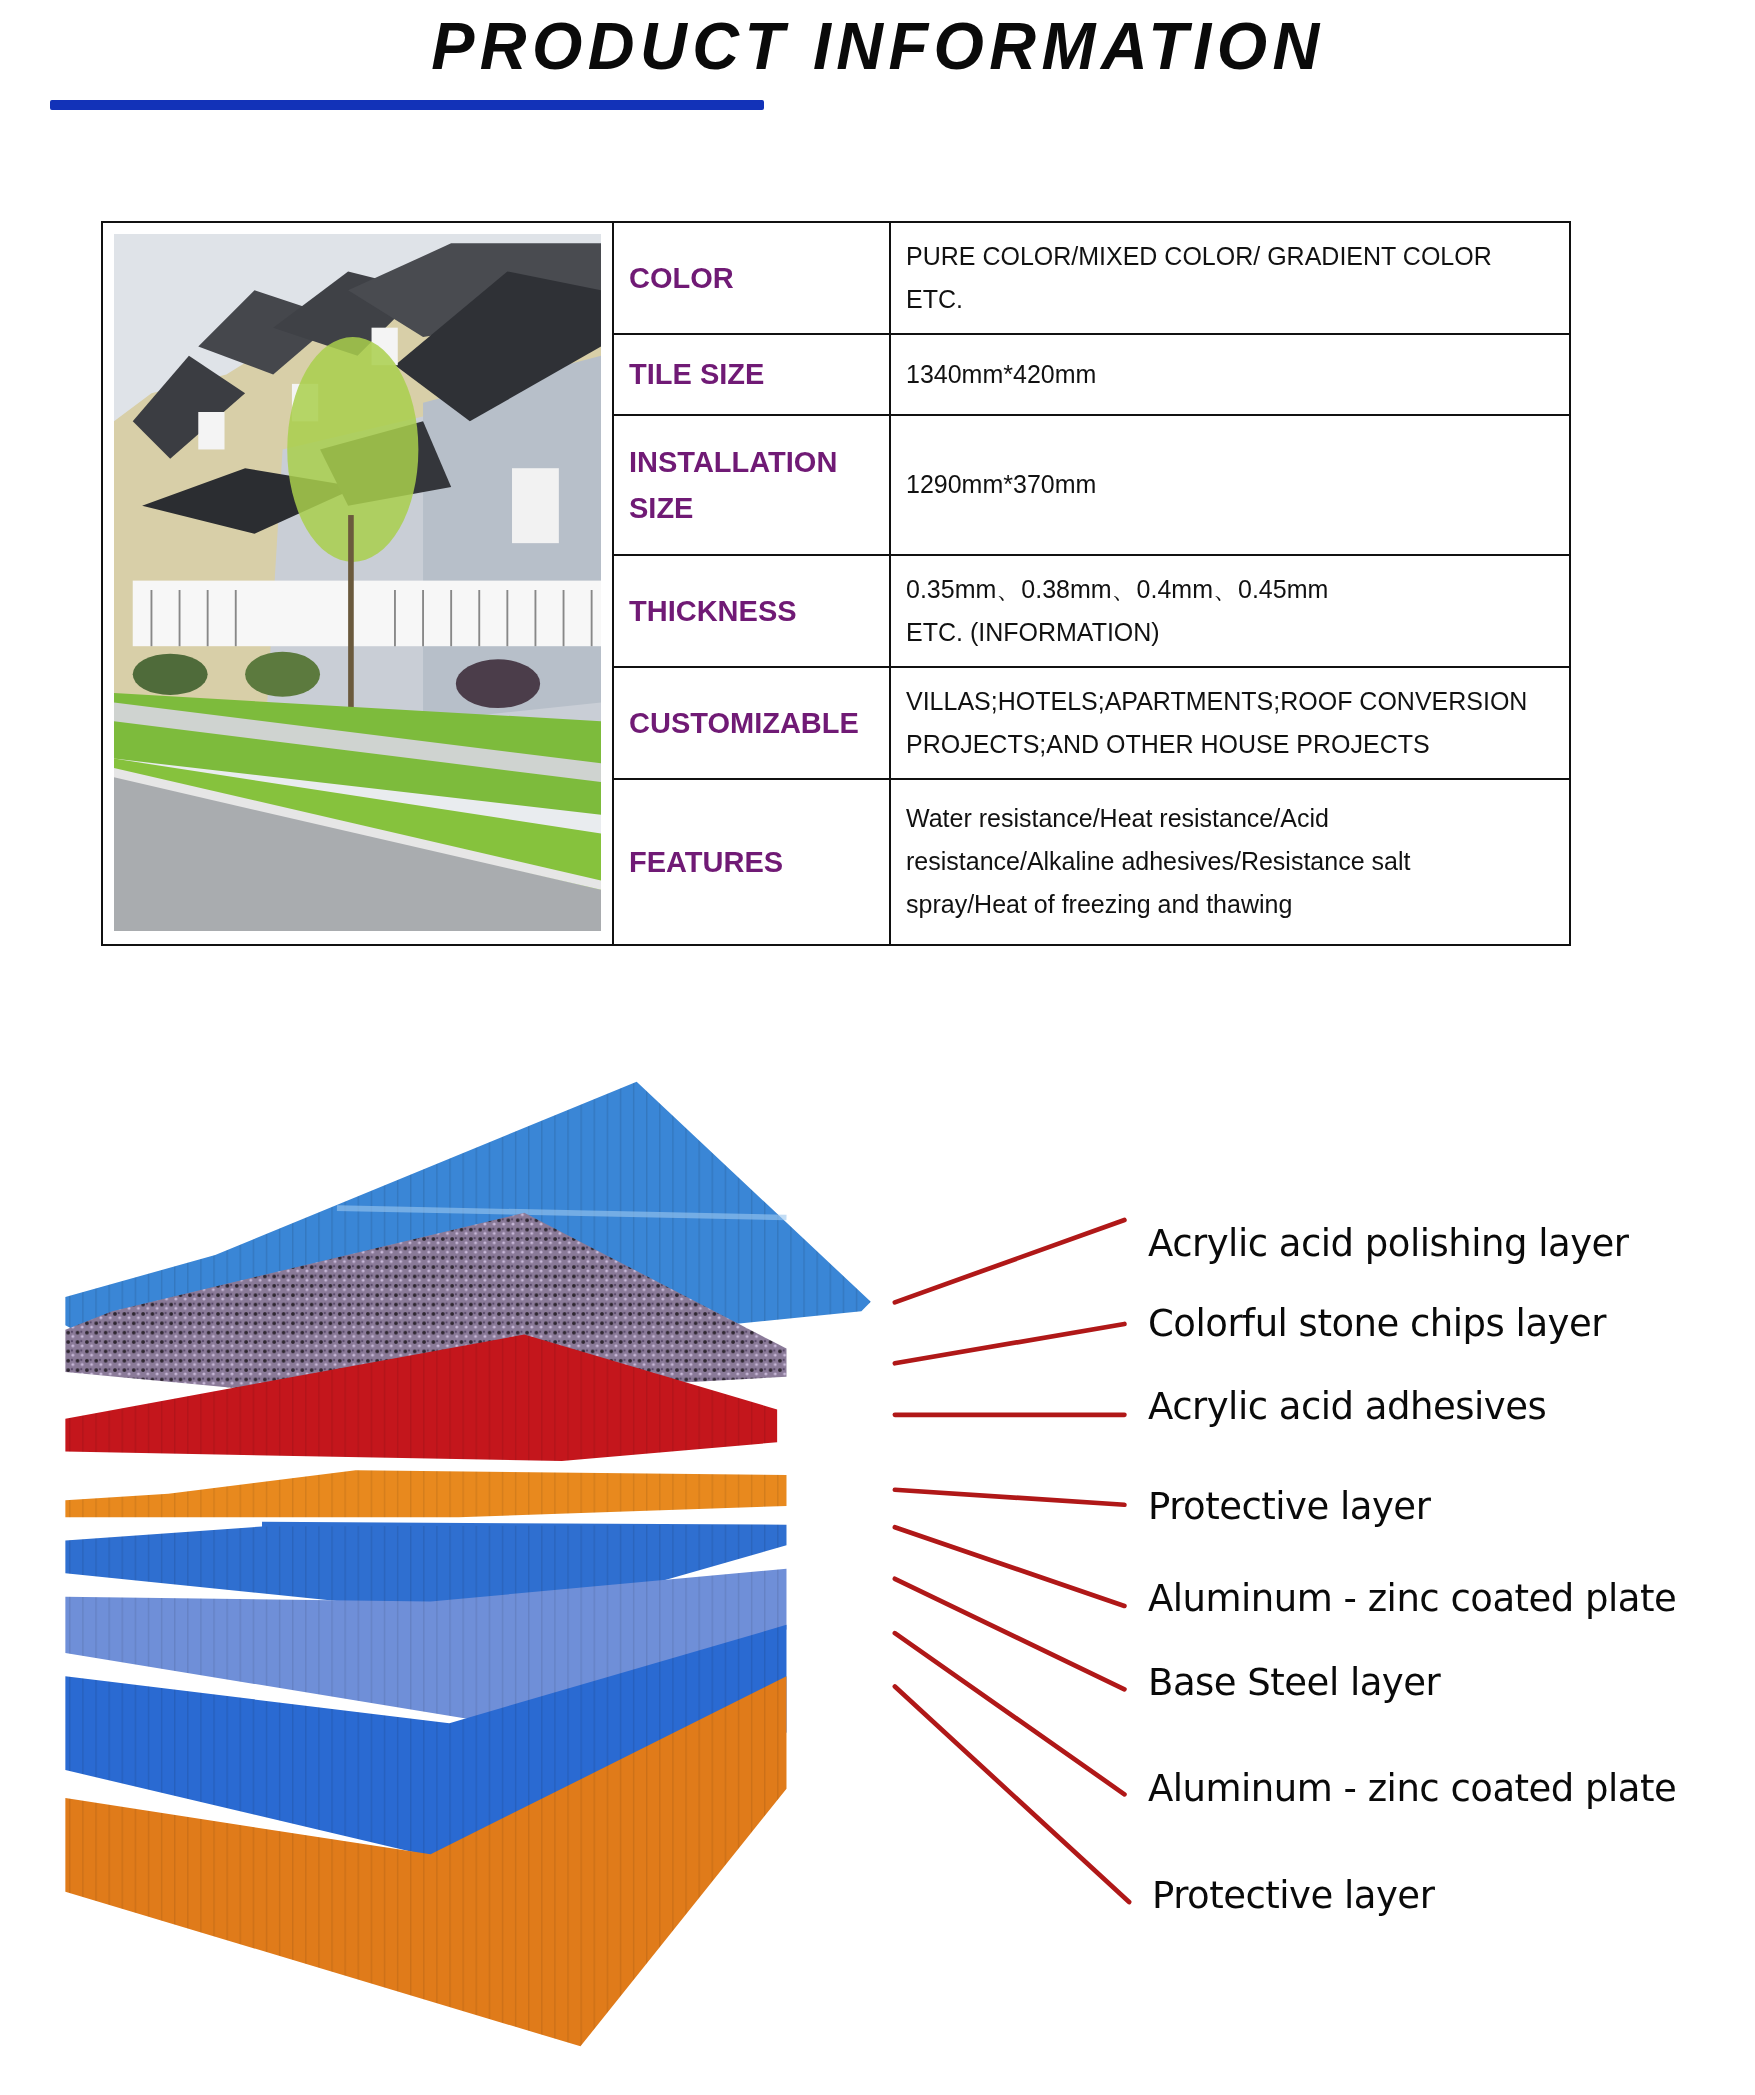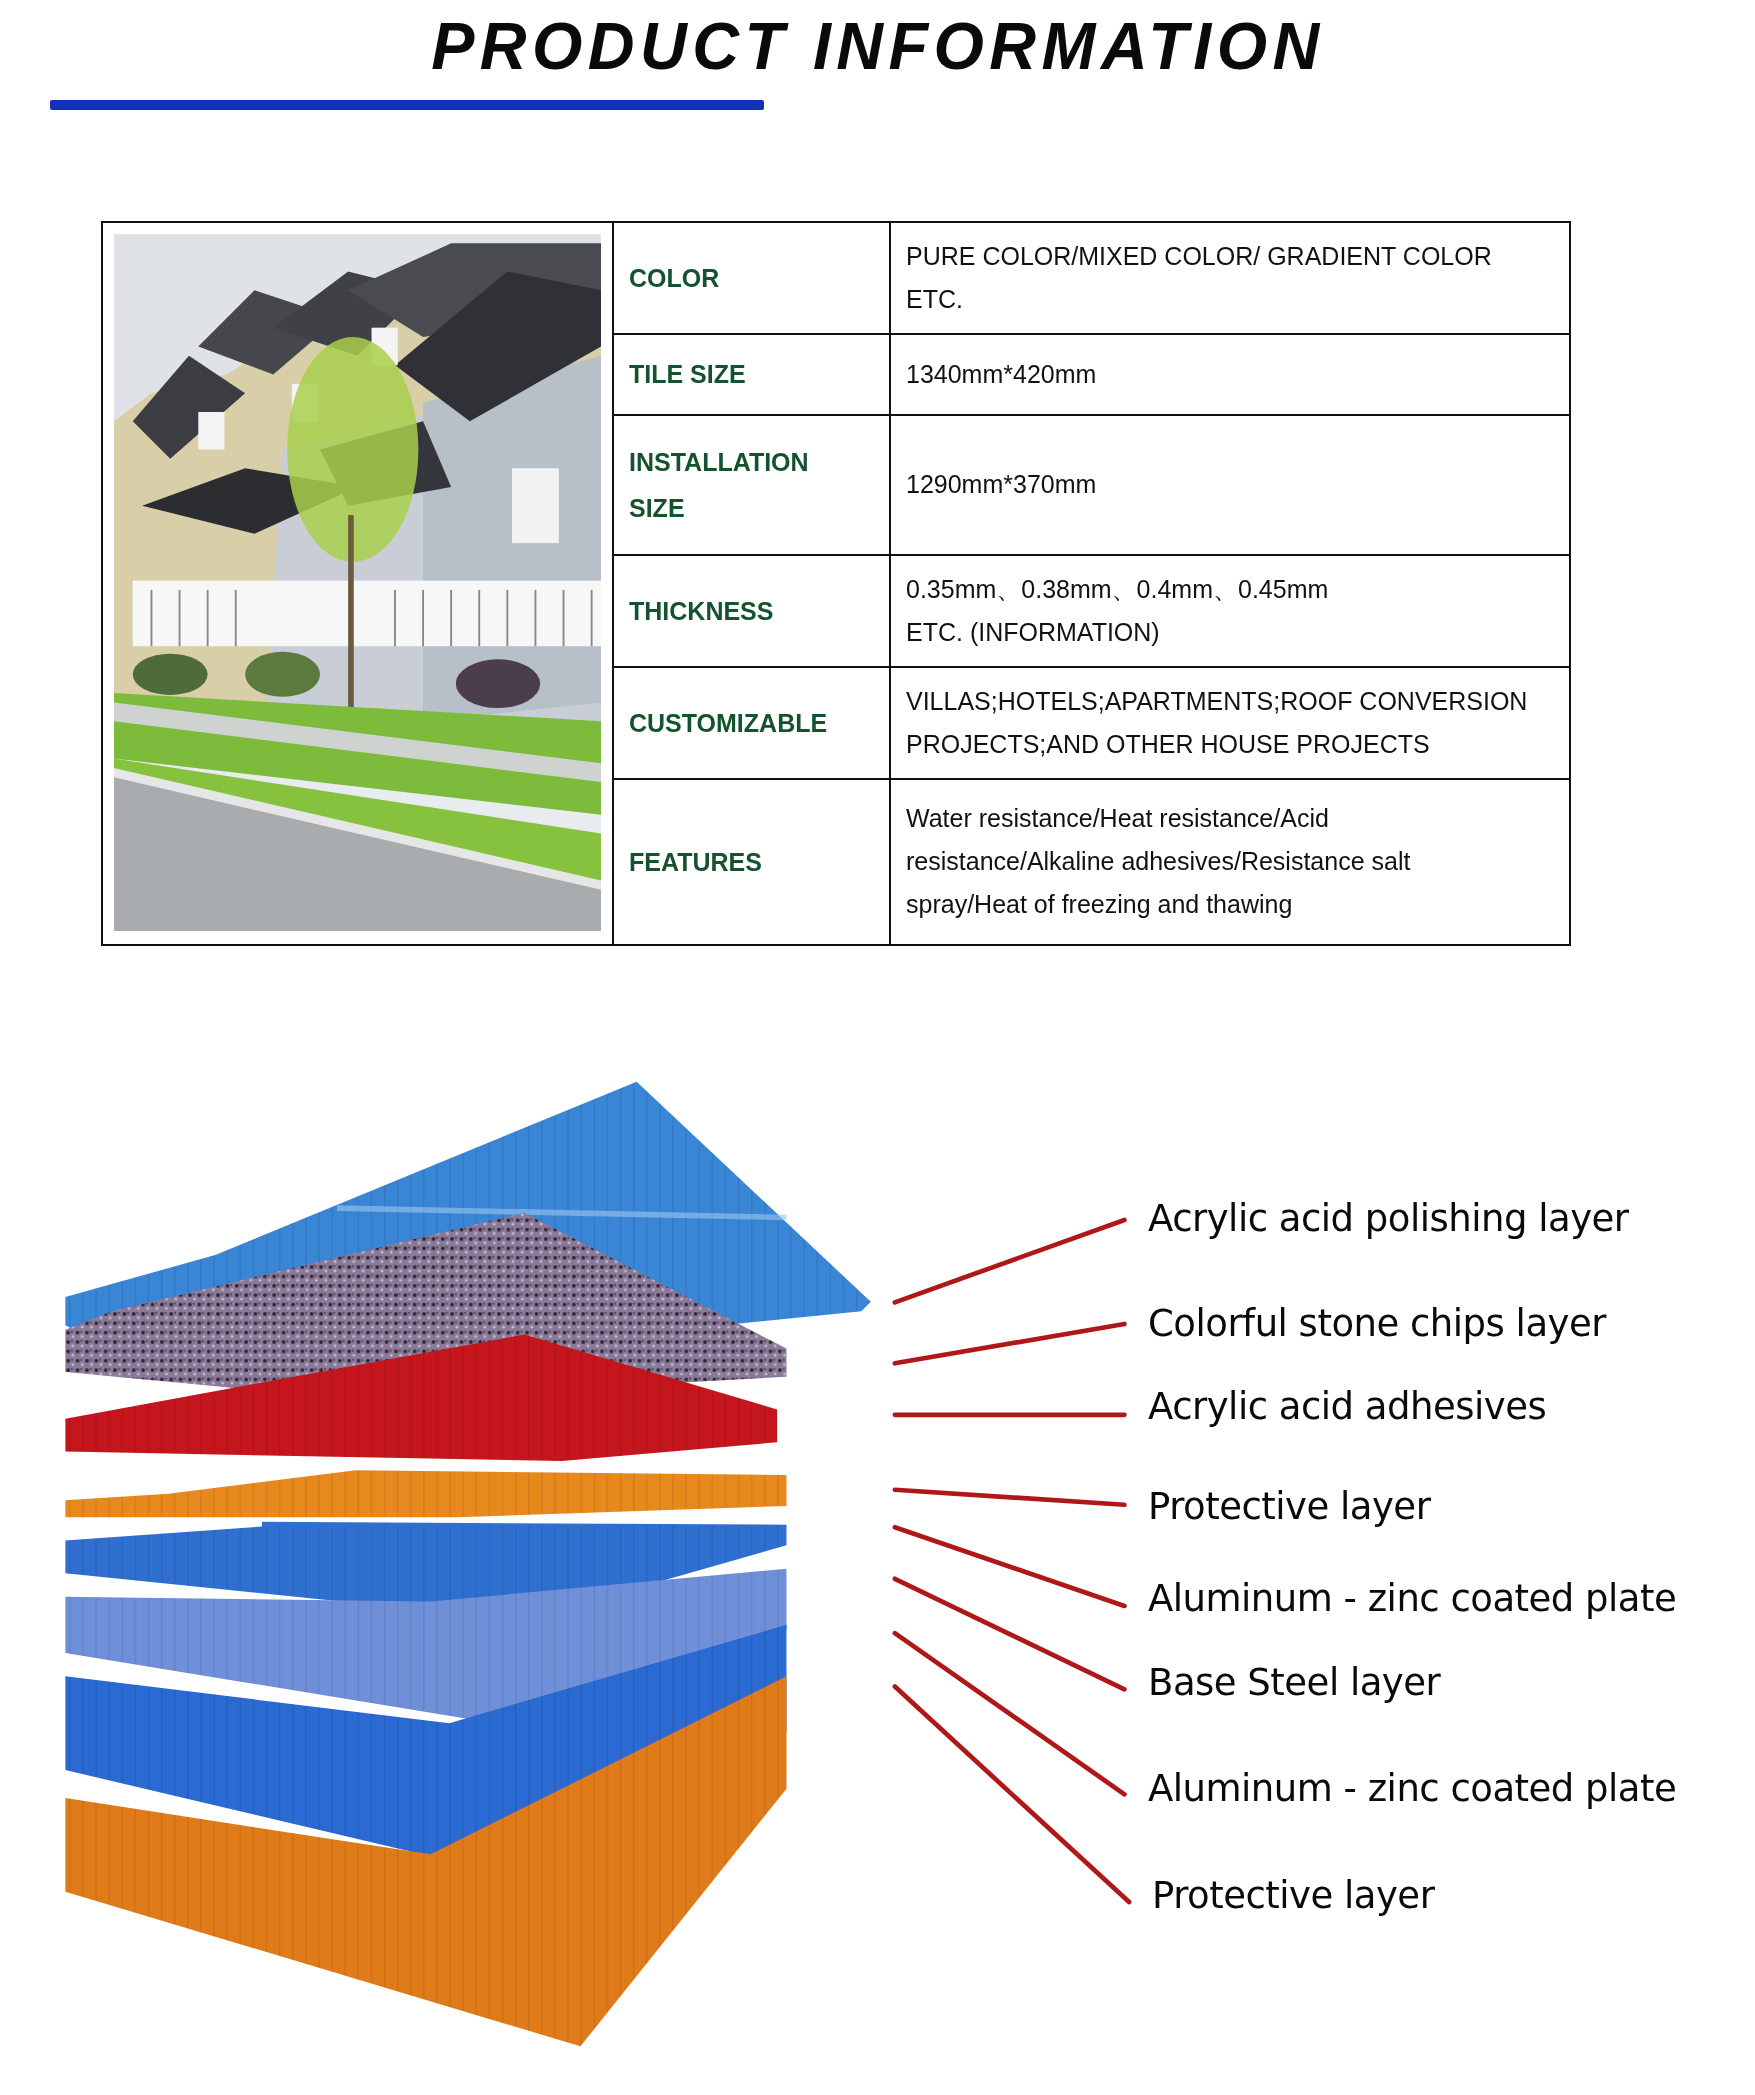--- a/index.html
+++ b/index.html
@@ -17,22 +17,22 @@
   .photo { width: 511px; height: 100%; border-right: 2.8px solid #111; box-sizing: border-box;
            position: relative; background: #fff; }
   .photo svg { position: absolute; left: 11.2px; top: 11.2px; width: 487px; height: 697px; }
 
   table.spec { border-collapse: collapse; flex: 1; height: 100%; }
   table.spec td { border: 2.3px solid #111; vertical-align: middle; }
   table.spec tr:first-child td { border-top: none; }
   table.spec tr:last-child td { border-bottom: none; }
   table.spec td:last-child { border-right: none; }
   table.spec td:first-child { border-left: none; }
-  td.key { width: 245px; padding: 8px 15px; font-weight: 700; font-size: 25px; line-height: 46px;
-           font-family: "Liberation Sans", sans-serif; color: #14532d; transform-origin: left; }
+  td.key { width: 245px; padding: 8px 15px; font-weight: 700; font-size: 29px; line-height: 46px;
+           font-family: "Liberation Sans", sans-serif; color: #701a75; transform-origin: left; }
   td.val { padding: 0 15px; font-size: 25px; line-height: 43px; color: #111;
            font-family: "Liberation Sans Narrow", "Liberation Sans", sans-serif; }
 
   .diagram { position: absolute; left: 56px; top: 1077px; width: 1077px; height: 1018px; }
   .diagram svg { width: 100%; height: 100%; }
 
   .leaders { position: absolute; left: 0; top: 0; width: 1756px; height: 2096px; pointer-events: none; }
   .layer-label { position: absolute; left: 1148px; font-size: 37px; color: #0a0a0a;
                  font-family: "DejaVu Sans", sans-serif; white-space: nowrap; letter-spacing: -0.5px; }
 </style>
@@ -186,21 +186,21 @@
     <line x1="955" y1="1455" x2="1200" y2="1413"></line>
     <line x1="955" y1="1510" x2="1200" y2="1510"></line>
     <line x1="955" y1="1590" x2="1200" y2="1606"></line>
     <line x1="955" y1="1630" x2="1200" y2="1714"></line>
     <line x1="955" y1="1685" x2="1200" y2="1803"></line>
     <line x1="955" y1="1743" x2="1200" y2="1915"></line>
     <line x1="955" y1="1800" x2="1205" y2="2030"></line>
   </g>
 </svg>
 
-<div class="layer-label" style="top:1197px">Acrylic acid polishing layer</div>
+<div class="layer-label" style="top:1222px">Acrylic acid polishing layer</div>
 <div class="layer-label" style="top:1302px">Colorful stone chips layer</div>
 <div class="layer-label" style="top:1385px">Acrylic acid adhesives</div>
 <div class="layer-label" style="top:1485px">Protective layer</div>
 <div class="layer-label" style="top:1577px">Aluminum - zinc coated plate</div>
 <div class="layer-label" style="top:1661px">Base Steel layer</div>
 <div class="layer-label" style="top:1767px">Aluminum - zinc coated plate</div>
 <div class="layer-label" style="top:1874px;left:1152px">Protective layer</div>
 
 
 </body></html>

